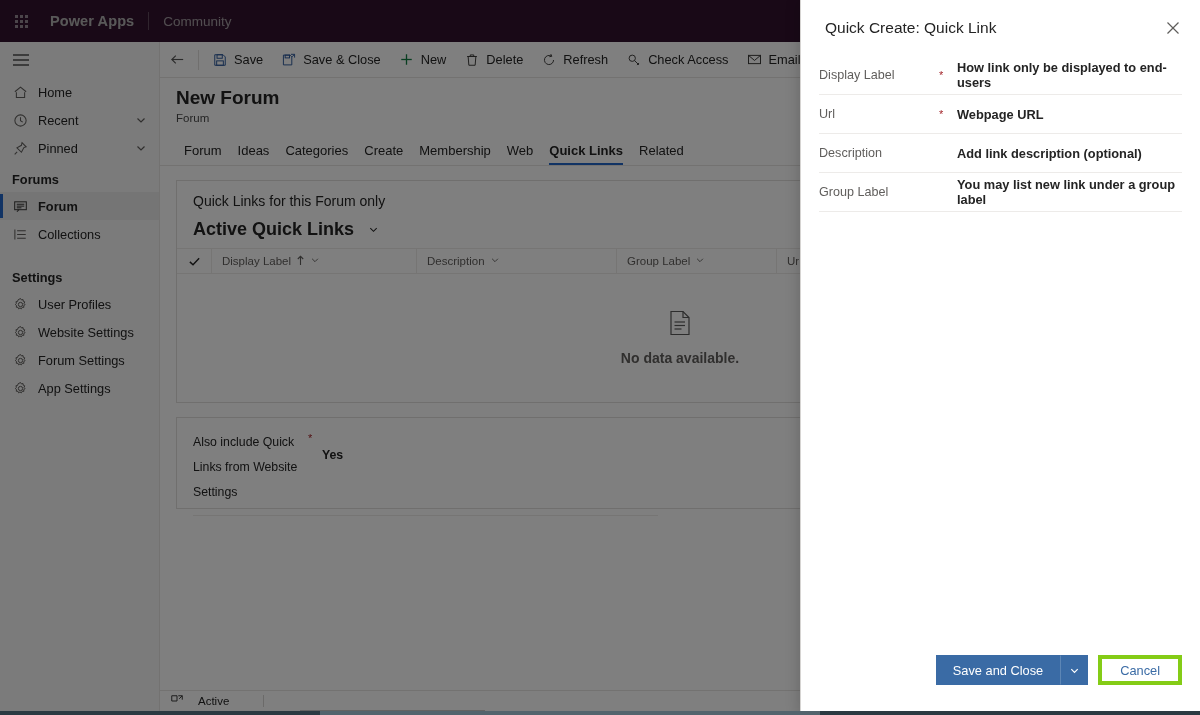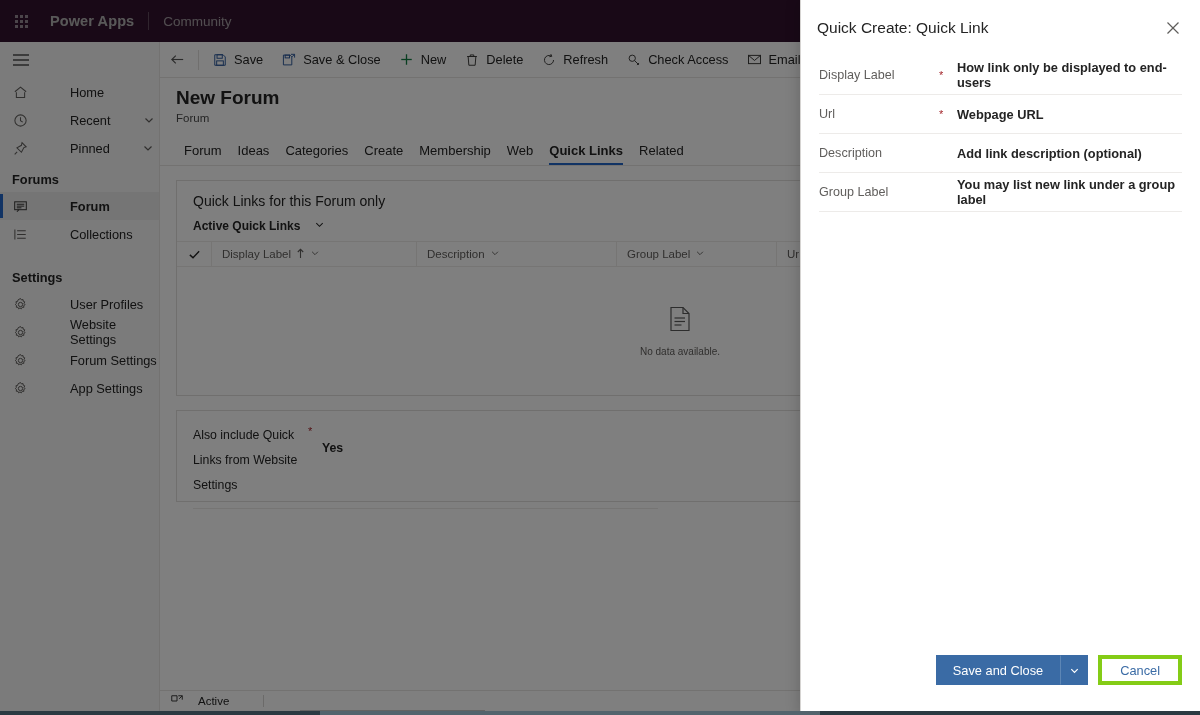--- a/index.html
+++ b/index.html
@@ -83,21 +83,21 @@
     background: #f6f6f6;
     border-right: 1px solid #e6e4e2;
   }
   .nav-hamburger {
     height: 36px; display: flex; align-items: center; padding-left: 12px;
     cursor: pointer;
   }
   .nav-item {
     height: 28px; display: flex; align-items: center;
     padding-left: 12px; font-size: 12.8px; color: #242424;
-    cursor: pointer; position: relative; gap: 32px;
+    cursor: pointer; position: relative;
   }
   .nav-item .n-ico {
     width: 16px; height: 16px; margin-right: 10px;
     display: flex; align-items: center; justify-content: center;
     color: #605e5c; flex: none;
   }
   .nav-item .n-lbl { flex: 1; }
   .nav-item .n-chev { margin-right: 12px; color: #605e5c; display: flex; }
   .nav-item.selected { background: #ebebeb; font-weight: bold; }
   .nav-item.selected::before {
@@ -143,21 +143,21 @@
     border: 1px solid #e0dedc;
     background: #ffffff;
   }
   .card-title {
     font-size: 14px; color: #242424;
     padding: 12px 16px 0 16px;
   }
   .viewsel {
     display: inline-flex; align-items: center; gap: 14px;
     margin: 10px 0 8px 16px;
-    font-size: 12px; font-weight: bold; color: #242424;
+    font-size: 18px; font-weight: bold; color: #242424;
     cursor: pointer;
   }
   .grid-head {
     display: flex; align-items: center;
     height: 26px;
     border-top: 1px solid #edebe9;
     border-bottom: 1px solid #edebe9;
     background: #ffffff;
     font-size: 11.5px; color: #605e5c;
   }
@@ -169,21 +169,21 @@
     display: flex; align-items: center; gap: 5px;
     padding-left: 10px; height: 26px;
     border-left: 1px solid #edebe9;
     cursor: pointer; overflow: hidden; white-space: nowrap;
   }
   .grid-empty {
     height: 128px;
     display: flex; flex-direction: column;
     align-items: center; justify-content: center; gap: 10px;
   }
-  .grid-empty .ge-text { font-size: 10px; color: #605e5c; }
+  .grid-empty .ge-text { font-size: 14px; color: #605e5c; font-weight: bold; }
 
   
   .fieldcard {
     margin: 14px 16px 0 16px;
     border: 1px solid #e0dedc;
     background: #ffffff;
     height: 92px;
     padding: 12px 16px 0 16px;
   }
   .fieldrow {
@@ -243,21 +243,21 @@
   
   .panel {
     position: absolute; right: 0; top: 0;
     width: 400px; height: 715px;
     background: #ffffff;
     border-left: 1px solid #d6d4d2;
     box-shadow: -3px 0 12px rgba(0,0,0,0.14);
   }
   .panel-head {
     display: flex; align-items: center;
-    height: 56px; padding: 0 12px 0 16px;
+    height: 56px; padding: 0 12px 0 24px;
   }
   .panel-title { flex: 1; font-size: 15.5px; color: #242424; }
   .panel-close {
     width: 30px; height: 30px;
     display: flex; align-items: center; justify-content: center;
     color: #605e5c; cursor: pointer;
   }
   .panel-body { padding: 0 18px 0 18px; }
   .p-row {
     display: flex; align-items: center;

